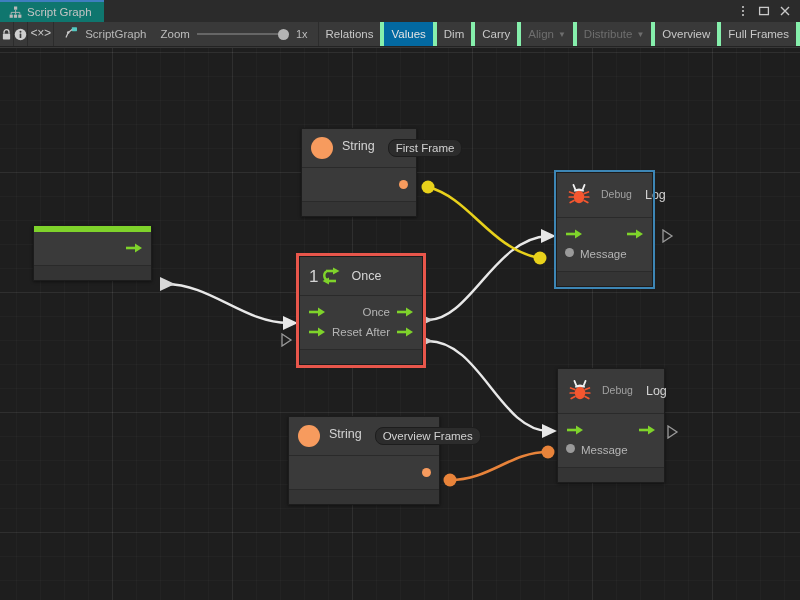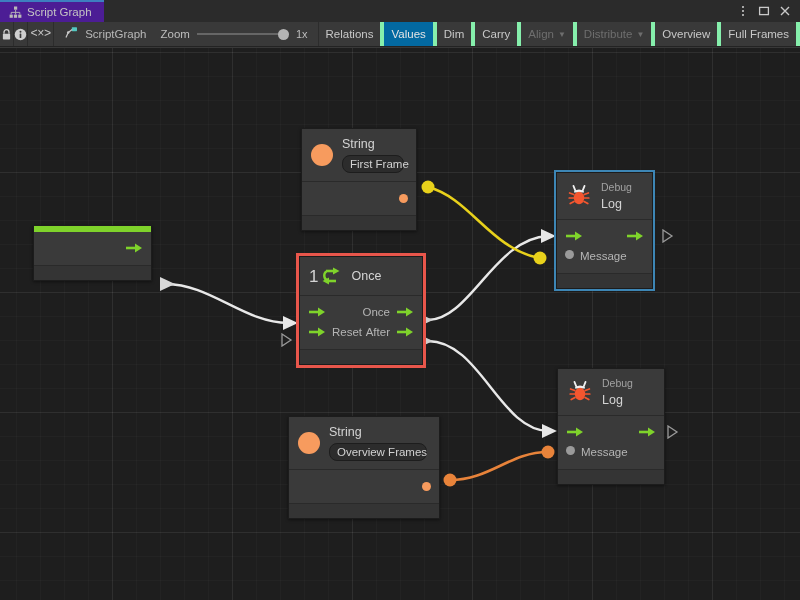--- a/index.html
+++ b/index.html
@@ -19,21 +19,21 @@
   .tabbar {
     position: absolute; top: 0; left: 0;
     width: 800px; height: 22px;
     background: #2b2b2b;
     display: flex; align-items: stretch;
   }
   .tab {
     display: flex; align-items: center; gap: 5px;
     padding: 0 12px 0 9px;
     height: 22px;
-    background: #4c1d95;
+    background: #0f766e;
     border-top: 2px solid #3e7ebf;
     color: #c4c4c4;
     font-size: 11.5px;
     position: relative;
   }
   .tab-icon { width: 13px; height: 13px; display: block; }
 
   .tabbar-spacer { flex: 1; }
 
   .win-ctrls {
@@ -138,21 +138,21 @@
   .node.sel-blue { outline: 2px solid #3d86b5; outline-offset: 0px; }
 
   .node-accent { height: 6px; background: #7fd32b; }
 
   .node-head {
     display: flex; align-items: center; gap: 9px;
     padding: 8px 12px 8px 9px;
     border-bottom: 1px solid #2a2a2a;
     min-height: 38px;
   }
-  .node-head-texts { display: flex; flex-direction: column; gap: 4px; min-width:0; }
+  .node-head-texts { display: flex; flex-direction: row; gap: 13px; min-width:0; }
   .node-title    { font-size: 12.5px; color: #d4d4d4; line-height: 1.15; }
   .node-subtitle { font-size: 10.5px; color: #a2a2a2; line-height: 1.15; }
   .node-sub-top  { font-size: 10.5px; color: #a2a2a2; line-height: 1.15; }
 
   .node-ports {
     padding: 6px 0 7px 0;
     border-bottom: 1px solid #2a2a2a;
   }
   .port-row {
     display: flex; align-items: center; justify-content: space-between;

